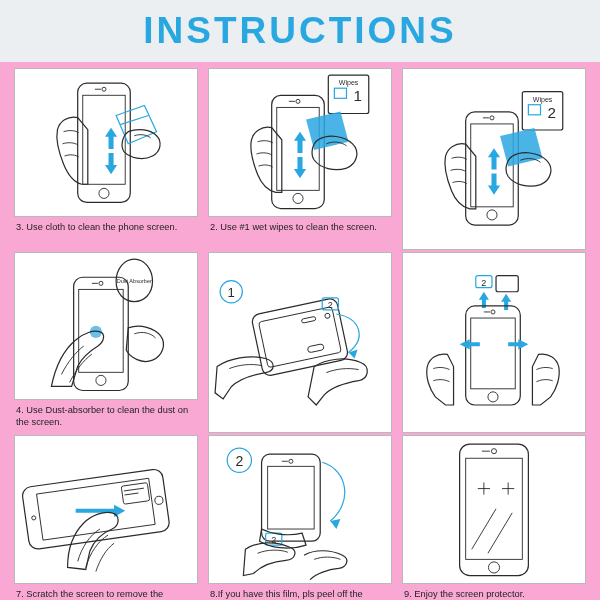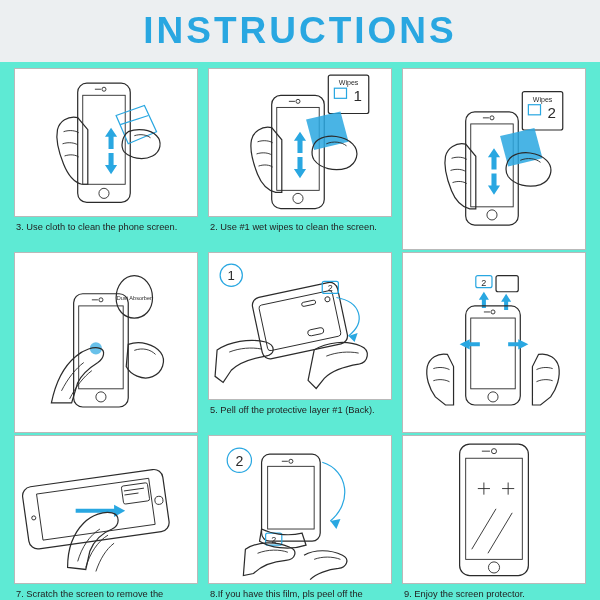--- a/index.html
+++ b/index.html
@@ -10,21 +10,21 @@
   body {
     width: 600px;
     height: 600px;
     font-family: "Liberation Sans", sans-serif;
     overflow: hidden;
   }
   .page {
     position: relative;
     width: 600px;
     height: 600px;
-    background: #5eead4;
+    background: #f9a8d4;
     box-sizing: border-box;
   }
   
   .header {
     position: relative;
     height: 62px;
     background: #eceff1;
     display: flex;
     align-items: center;
     justify-content: center;
@@ -185,20 +185,21 @@
           <circle class="blue" cx="80" cy="78" r="6" opacity="0.7"></circle>
 
           <path class="ln" d="M36 132 C40 112 48 96 60 86 C68 79 78 76 84 78 C90 80 88 88 82 92 C74 97 66 104 62 112 L56 132 Z"></path>
           <path class="lnt" d="M46 120 C52 108 60 98 68 92"></path>
           <path class="lnt" d="M54 128 C60 116 68 106 76 100"></path>
 
           <path class="ln" d="M112 74 C124 70 138 74 144 82 C150 90 146 102 136 106 C126 110 114 104 110 96 Z"></path>
           <path class="lnt" d="M118 80 C126 77 134 79 139 84"></path>
         </svg>
       </div>
+      <div class="caption">4. Use Dust-absorber to clean the dust on the screen.</div>
     </div>
 
     <div class="cell">
       <div class="panel">
         <svg viewBox="0 0 180 145" preserveAspectRatio="xMidYMid meet">
 
           <circle class="blueln" cx="22" cy="22" r="11"></circle>
           <text x="22" y="27" font-size="13" text-anchor="middle" fill="#2b2b2b" font-family="Liberation Sans, sans-serif">1</text>
 
           <g transform="rotate(-12 90 72)">
@@ -215,21 +216,20 @@
           <path class="blueln" d="M126 44 C150 48 156 68 138 82" stroke-width="2"></path>
           <path class="blue" d="M138 82 l9 -3 l-3 9 z"></path>
 
           <path class="ln" d="M8 96 C20 88 40 84 56 88 C66 91 66 100 56 102 C44 104 30 108 22 116 L14 128 L6 122 Z"></path>
           <path class="lnt" d="M20 98 C30 94 42 93 52 95"></path>
 
           <path class="ln" d="M104 96 C116 88 136 86 150 92 C160 96 158 108 148 110 C136 112 122 116 114 124 L106 134 L98 126 Z"></path>
           <path class="lnt" d="M116 102 C126 98 138 97 148 99"></path>
         </svg>
       </div>
-      <div class="caption">5. Pell off the protective layer #1 (Back).</div>
     </div>
 
     <div class="cell">
       <div class="panel">
         <svg viewBox="0 0 180 145" preserveAspectRatio="xMidYMid meet">
 
           <rect class="blueln" x="72" y="6" width="16" height="12" rx="2"></rect>
           <text x="80" y="16" font-size="9" text-anchor="middle" fill="#2b2b2b" font-family="Liberation Sans, sans-serif">2</text>
 
           <rect class="ln" x="92" y="6" width="22" height="16" rx="2"></rect>

